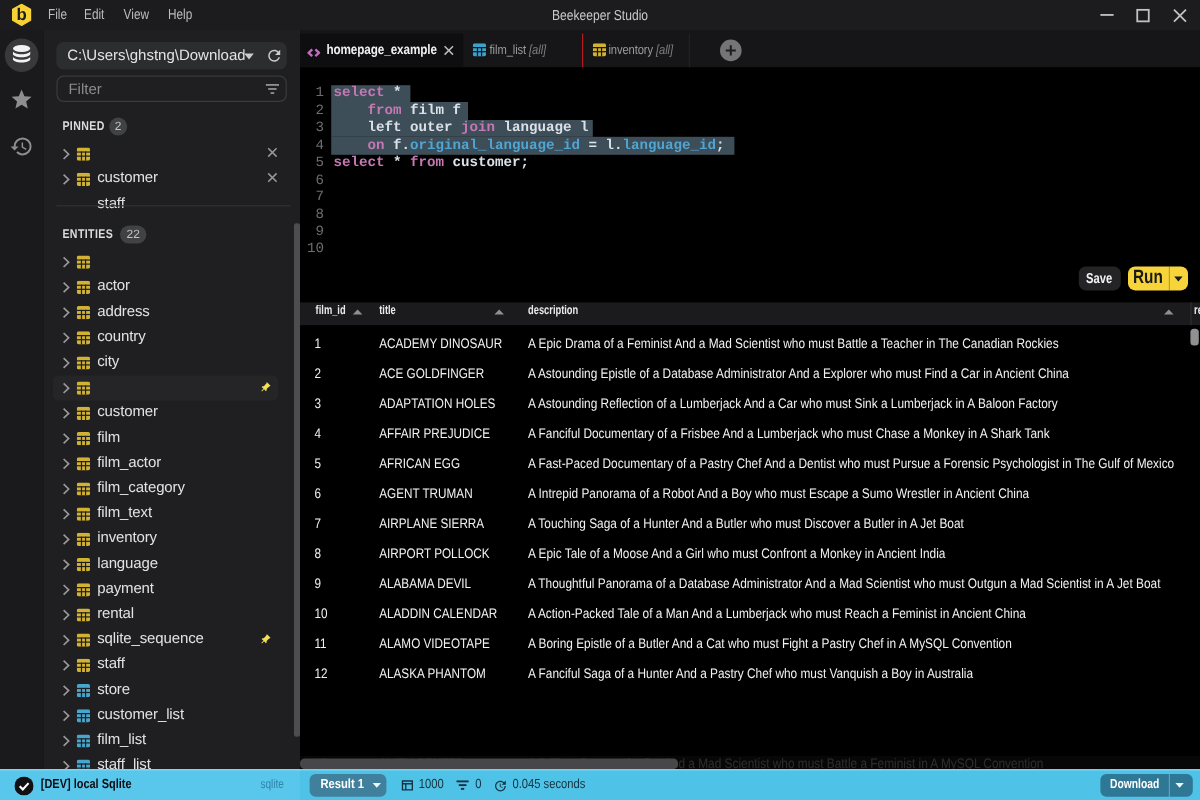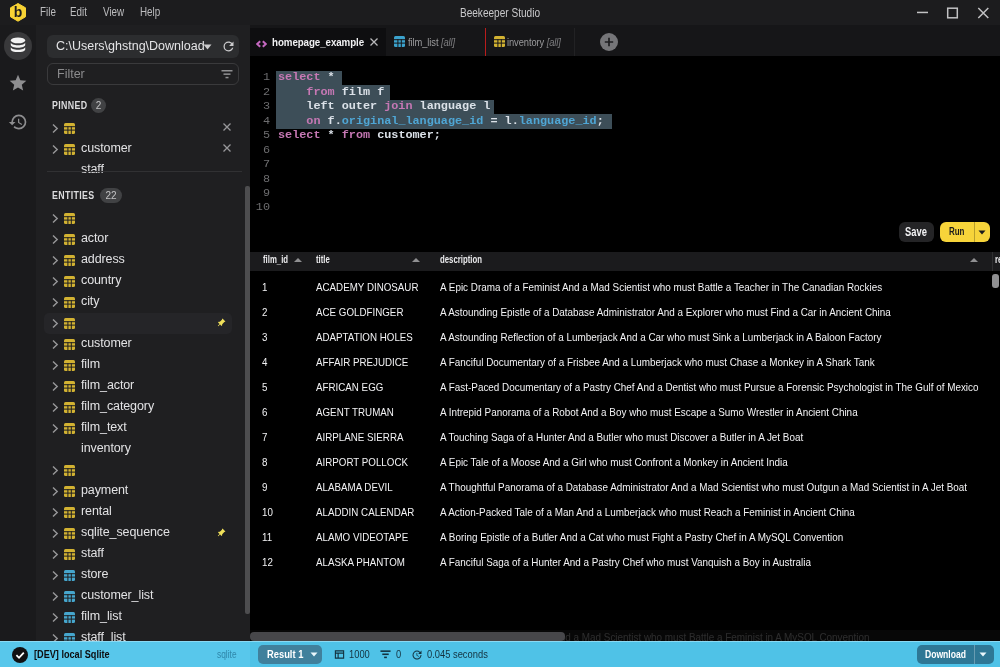--- a/index.html
+++ b/index.html
@@ -285,20 +285,33 @@
       </svg>
       <svg class="icon" width="11" height="11" viewBox="0 0 11 11">
         <rect x="0" y="0" width="11" height="11" rx="1.5" fill="#d2b232"></rect>
         <rect x="3.4" y="3.2" width="1" height="7.8" fill="#1f1f21"></rect>
         <rect x="6.8" y="3.2" width="1" height="7.8" fill="#1f1f21"></rect>
         <rect x="0" y="3.2" width="11" height="1" fill="#1f1f21"></rect>
         <rect x="0" y="6.6" width="11" height="1" fill="#1f1f21"></rect>
       </svg>
       <div class="lbl">inventory</div>
     </div>
+  <div class="item" style="top:413.5px;">
+      <svg class="chev" width="8" height="11" viewBox="0 0 8 11">
+        <path d="M2 1.5 L6.2 5.5 L2 9.5" stroke="#98989a" stroke-width="1.4" fill="none"></path>
+      </svg>
+      <svg class="icon" width="11" height="11" viewBox="0 0 11 11">
+        <rect x="0" y="0" width="11" height="11" rx="1.5" fill="#d2b232"></rect>
+        <rect x="3.4" y="3.2" width="1" height="7.8" fill="#1f1f21"></rect>
+        <rect x="6.8" y="3.2" width="1" height="7.8" fill="#1f1f21"></rect>
+        <rect x="0" y="3.2" width="11" height="1" fill="#1f1f21"></rect>
+        <rect x="0" y="6.6" width="11" height="1" fill="#1f1f21"></rect>
+      </svg>
+      <div class="lbl">language</div>
+    </div>
   <div class="item" style="top:434.5px;">
       <svg class="chev" width="8" height="11" viewBox="0 0 8 11">
         <path d="M2 1.5 L6.2 5.5 L2 9.5" stroke="#98989a" stroke-width="1.4" fill="none"></path>
       </svg>
       <svg class="icon" width="11" height="11" viewBox="0 0 11 11">
         <rect x="0" y="0" width="11" height="11" rx="1.5" fill="#d2b232"></rect>
         <rect x="3.4" y="3.2" width="1" height="7.8" fill="#1f1f21"></rect>
         <rect x="6.8" y="3.2" width="1" height="7.8" fill="#1f1f21"></rect>
         <rect x="0" y="3.2" width="11" height="1" fill="#1f1f21"></rect>
         <rect x="0" y="6.6" width="11" height="1" fill="#1f1f21"></rect>
@@ -466,21 +479,21 @@
   <div class="gut" style="top:146.6px;">8</div>
   <div class="gut" style="top:161.0px;">9</div>
   <div class="gut" style="top:175.4px;">10</div>
   <div class="codeline" style="top:45.4px;"><span class="kw">select</span> *</div>
   <div class="codeline" style="top:59.8px;">    <span class="kw">from</span> film f</div>
   <div class="codeline" style="top:74.3px;">    left outer <span class="kw">join</span> language l</div>
   <div class="codeline" style="top:88.7px;">    <span class="kw">on</span> f.<span class="vr">original_language_id</span> = l.<span class="vr">language_id</span>;</div>
   <div class="codeline" style="top:103.2px;"><span class="kw">select</span> * <span class="kw">from</span> customer;</div>
   <div style="position:absolute; left:649px; top:197px; width:35px; height:20px; background:#242426; border-radius:6px; color:#f2f2f4; font-size:12px; font-weight:bold; text-align:center; line-height:20px;"><span style="display:inline-block; transform:scaleX(0.78);">Save</span></div>
   <div style="position:absolute; left:690px; top:197px; width:50px; height:20px; background:#f7d43a; border-radius:6px;">
-    <div style="position:absolute; left:0; top:0; width:33px; text-align:center; line-height:20px; font-size:10px; font-weight:bold; color:#1a1a1c;"><span style="display:inline-block; transform:scaleX(0.8);">Run</span></div>
+    <div style="position:absolute; left:0; top:0; width:33px; text-align:center; line-height:20px; font-size:16px; font-weight:bold; color:#1a1a1c;"><span style="display:inline-block; transform:scaleX(0.8);">Run</span></div>
     <div style="position:absolute; left:34px; top:0; width:1px; height:20px; background:rgba(0,0,0,0.25);"></div>
     <svg style="position:absolute; left:38px; top:8px;" width="8" height="5" viewBox="0 0 8 5">
         <polygon points="0.5,0.5 7.5,0.5 4,4.5" fill="#1a1a1c"></polygon>
       </svg>
   </div>
   <div id="thead">
     <div class="hcell" style="left:13px;">film_id</div>
     <div class="sortarr" style="left:44px;"></div>
     <div class="hcell" style="left:66px;">title</div>
     <div class="sortarr" style="left:162px;"></div>

